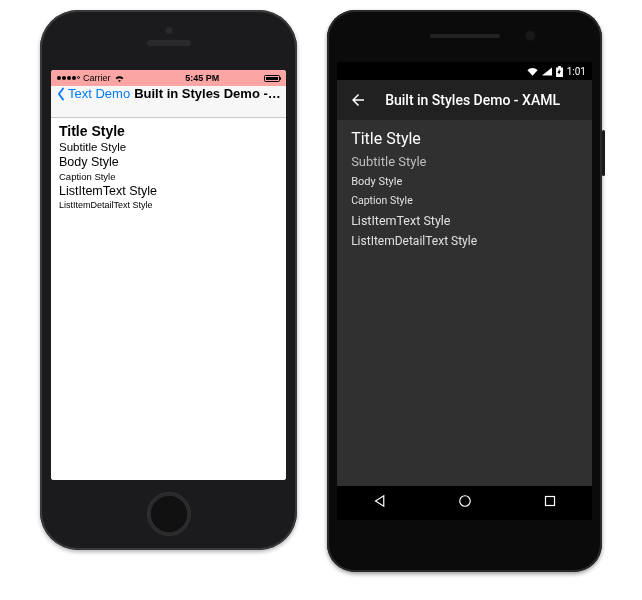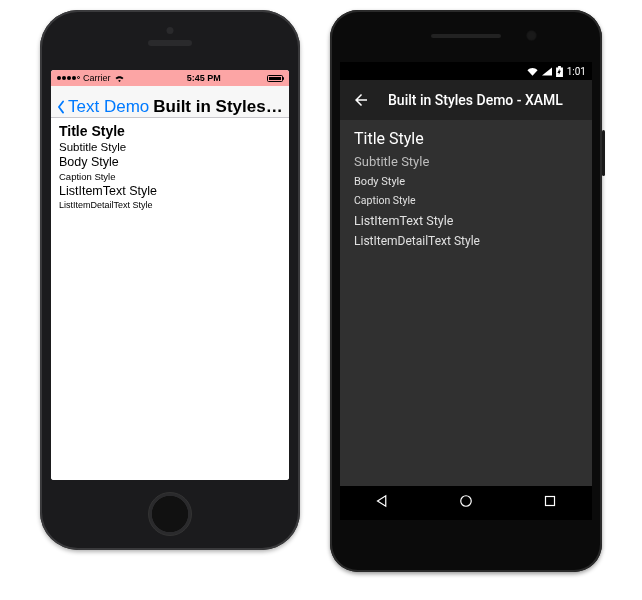--- a/index.html
+++ b/index.html
@@ -70,24 +70,24 @@
     width:16px; height:7px; border:0.8px solid #000; border-radius:1.5px; position:relative;
   }
   .ios-battery::after{
     content:""; position:absolute; right:-2px; top:1.5px; width:1.5px; height:3px; background:#000; border-radius:0 1px 1px 0;
   }
   .ios-battery .fill{ position:absolute; left:1px; top:1px; bottom:1px; width:12px; background:#000;}
 
   
   .ios-nav {
     height:32px; border-bottom:1px solid #c8c7cc;
-    display:flex; align-items:flex-end;
+    display:flex; align-items:flex-start;
     background:#f7f7f7;
     padding:0 4px;
-    font-size:17px;
+    font-size:13px;
   }
   .ios-back {
     color:#007aff; display:flex; align-items:center; gap:1px;
     flex-shrink: 0;
   }
   .ios-back svg { width:12px; height:14px; }
   .ios-title {
     color:#000;
     font-weight:600;
     white-space:nowrap; overflow:hidden; text-overflow:ellipsis;

